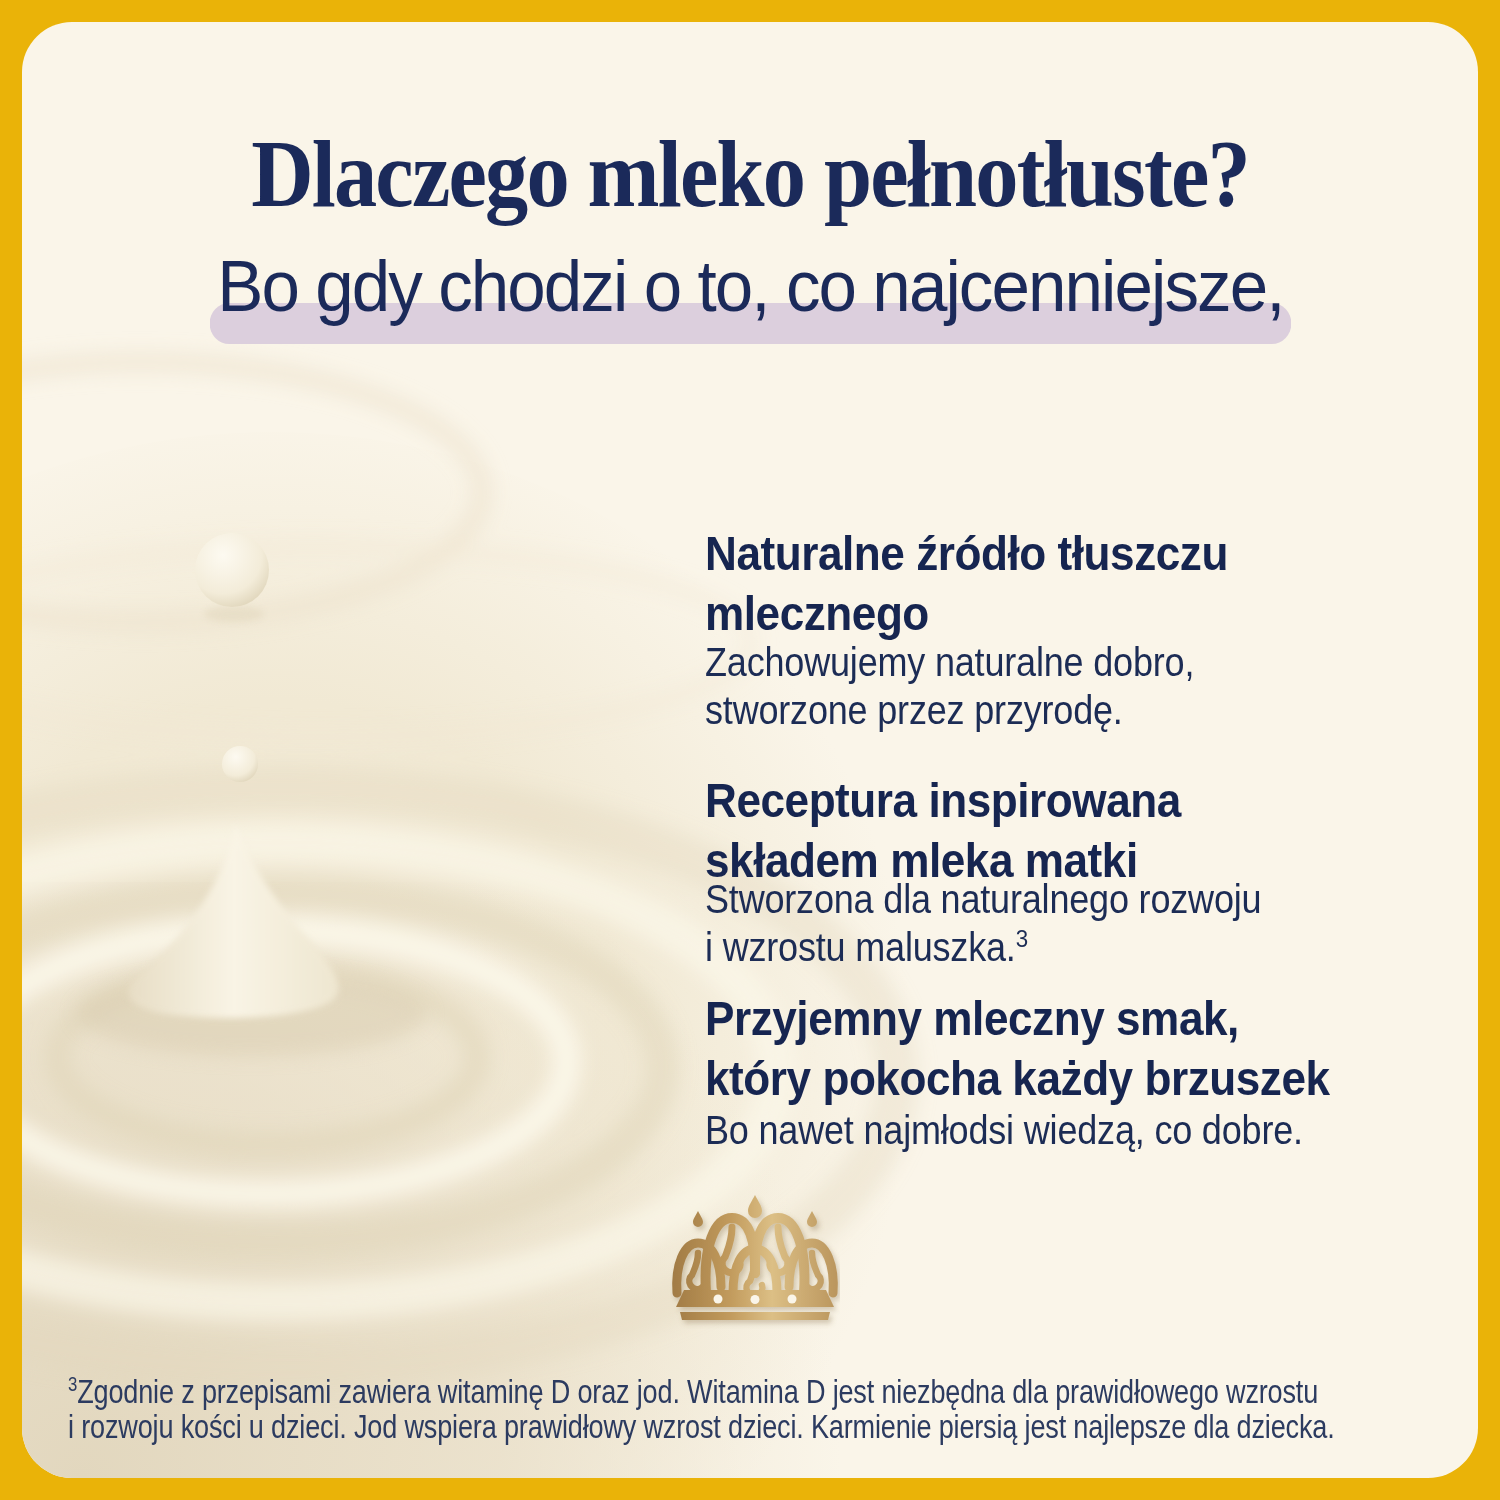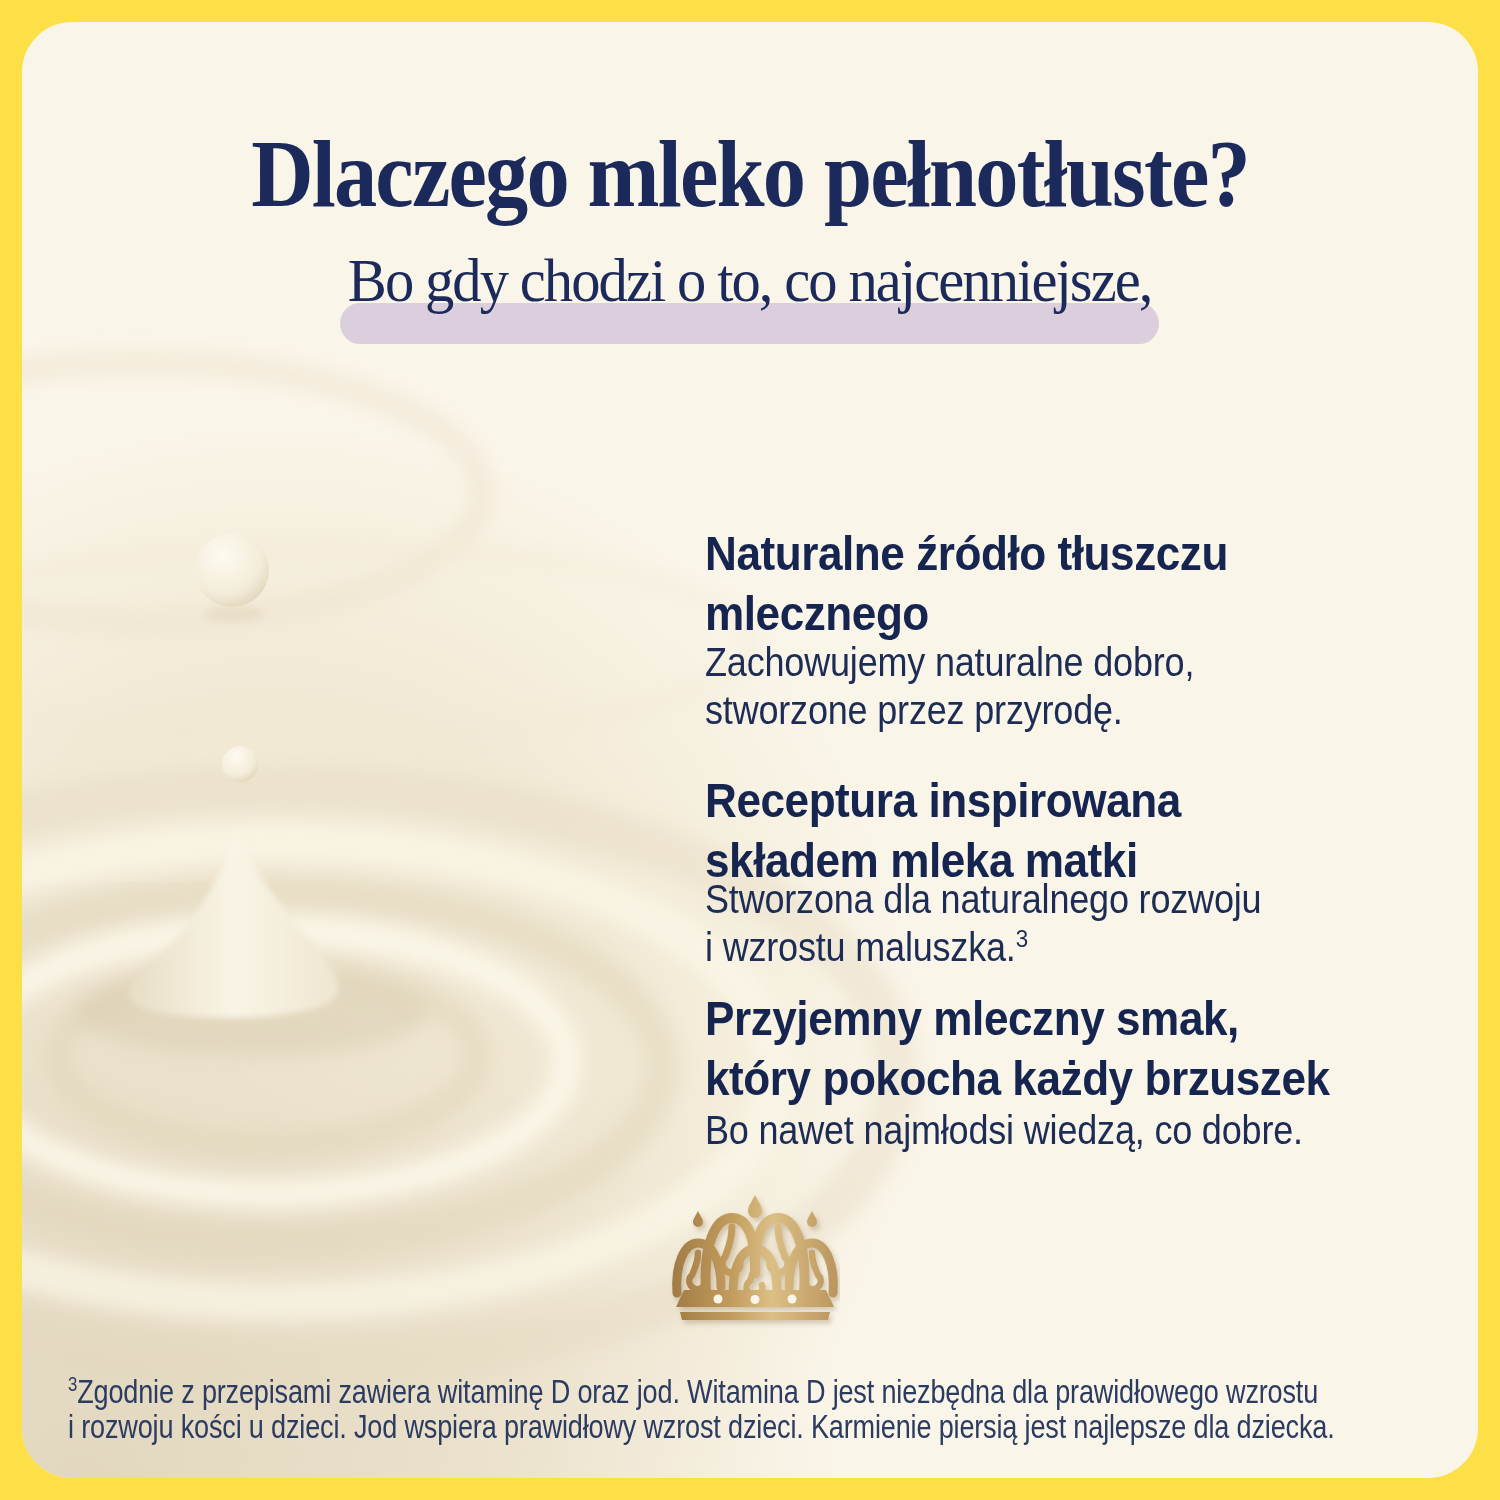--- a/index.html
+++ b/index.html
@@ -1,26 +1,26 @@
 <!DOCTYPE html>
 <html><head>
 <meta charset="utf-8">
 <style>
   html,body{margin:0;padding:0;background:#ffffff;}
-  .stage{position:relative;width:1500px;height:1500px;background:#fde047;overflow:hidden;
+  .stage{position:relative;width:1500px;height:1500px;background:#eab308;overflow:hidden;
          font-family:"Liberation Sans",sans-serif;}
   .card{position:absolute;left:22px;top:22px;width:1456px;height:1456px;border-radius:50px;
         background:#faf5e9;overflow:hidden;}
   .milk{position:absolute;left:0;top:0;width:100%;height:100%;pointer-events:none;}
 
   .title{position:absolute;left:0;right:0;top:104px;text-align:center;
          font-family:"Liberation Serif","DejaVu Serif",serif;font-weight:700;font-size:96px;line-height:1;
          color:#1b2a5a;letter-spacing:-2px;transform:scaleX(.9);}
   .subline{position:absolute;left:0;right:0;text-align:center;
-           font-family:Liberation Serif, serif;font-size:61px;line-height:1;
+           font-family:Liberation Sans, sans-serif;font-size:72px;line-height:1;
            color:#1b2a5a;letter-spacing:-2px;}
   .subline .inner{position:relative;display:inline-block;transform:scaleX(.96);}
   .hl{position:absolute;z-index:0;height:41px;border-radius:22px;background:#dccfdd;}
   .sub1{top:228px;}   .sub1 .hl{left:-8px;right:-8px;top:53px;}
   .sub2{top:322px;}   .sub2 .hl{left:-28px;right:-28px;top:50px;}
   .subtext{position:relative;z-index:1;}
 
   .bh{position:absolute;left:683px;width:860px;font-weight:700;font-size:49px;line-height:60px;
       color:#162550;letter-spacing:-.5px;transform:scaleX(.9);transform-origin:left top;}
   .bp{position:absolute;left:683px;width:860px;font-size:40px;line-height:48px;

